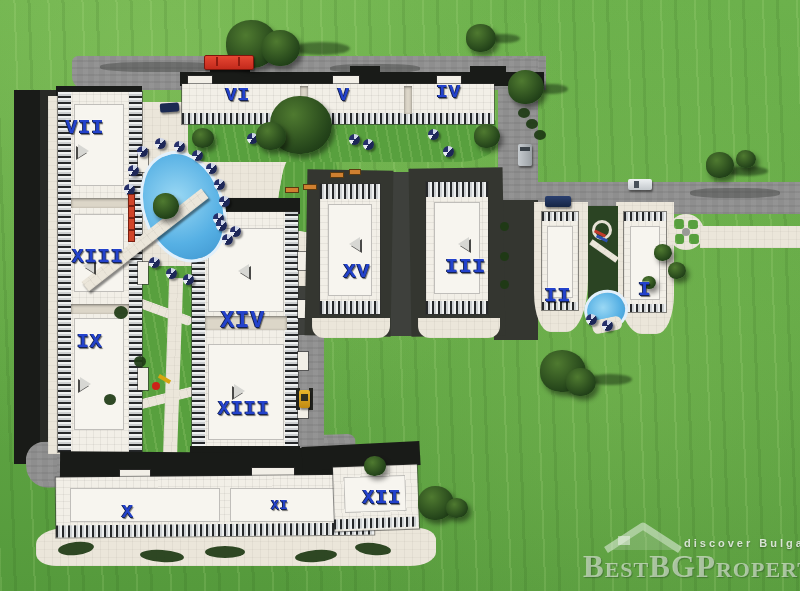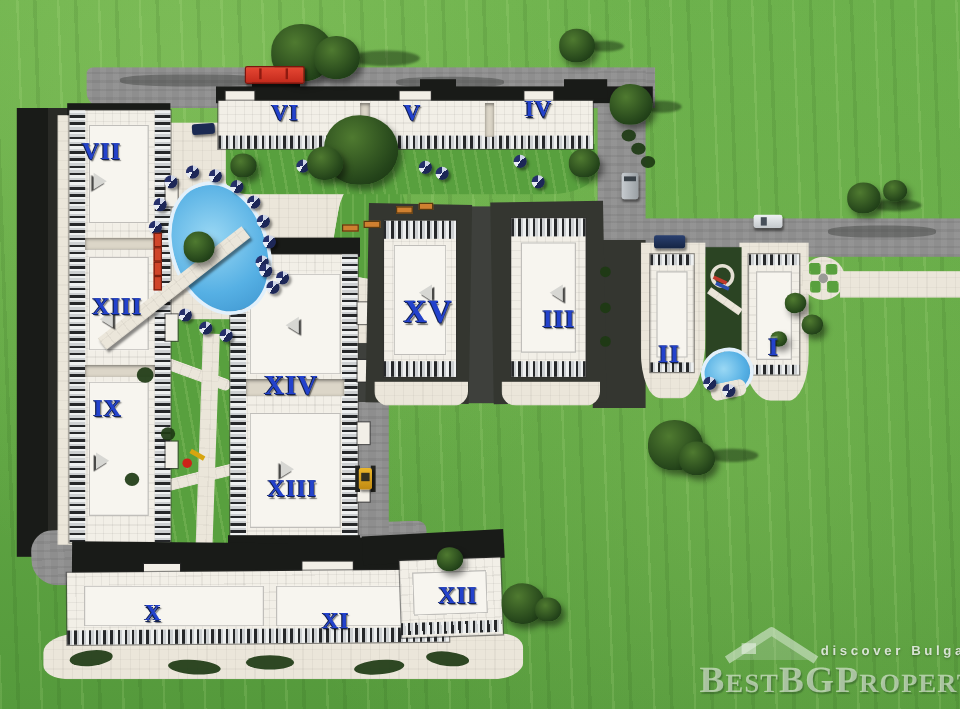--- a/index.html
+++ b/index.html
@@ -28,30 +28,30 @@
   .bush{position:absolute;border-radius:50%;background:#1d3a13;opacity:.92}
   .shd{position:absolute;background:rgba(8,18,6,.42);border-radius:50%;filter:blur(1px)}
   .umb{position:absolute;width:11px;height:11px;border-radius:50%;background:conic-gradient(from 210deg,#e7ebf4 0 55deg,#26306b 55deg 150deg,#cfd6e8 150deg 200deg,#1d2757 200deg 360deg);box-shadow:2px 2px 2px rgba(0,0,0,.4)}
   .pool{position:absolute;border:3px solid #e2f0fb;border-radius:50% 50% 48% 52%;background:radial-gradient(circle at 45% 40%,#9ad8f4,#56b0e4 60%,#3e95cf)}
   .bench{position:absolute;height:4px;background:#cf8030;border:1px solid #5a3a10}
   .lounge{position:absolute;width:5px;height:10px;background:#d0452a;border:1px solid #7a1f10}
   .car{position:absolute;border-radius:2px;box-shadow:1px 2px 2px rgba(0,0,0,.45)}
   .tri{position:absolute;width:0;height:0;border-top:7px solid transparent;border-bottom:7px solid transparent}
   .tr{border-left:11px solid #d7d7d3;filter:drop-shadow(-2px 2px 0 rgba(15,15,15,.75))}
   .tl{border-right:11px solid #d7d7d3;filter:drop-shadow(2px 2px 0 rgba(15,15,15,.75))}
-  .blabel{position:absolute;transform:translate(-50%,-50%);font-family:Liberation Serif, serif;font-weight:700;color:#2342cc;letter-spacing:1px;
+  .blabel{position:absolute;transform:translate(-50%,-50%);font-family:Liberation Mono, monospace;font-weight:700;color:#2342cc;letter-spacing:1px;
     text-shadow:-1px 0 0 #122052,0 1px 0 #122052,1px 2px 1px rgba(0,0,0,.55),0 -1px 0 rgba(255,255,255,.35);white-space:nowrap}
   .L1{left:645px;top:289px;font-size:21px}.L2{left:558px;top:295px;font-size:21px}
   .L3{left:466px;top:266px;font-size:21px}.L4{left:449px;top:92px;font-size:19px}
   .L5{left:344px;top:95px;font-size:19px}.L6{left:238px;top:95px;font-size:19px}
   .L7{left:85px;top:127px;font-size:20px}.L8{left:98px;top:256px;font-size:20px}
   .L9{left:90px;top:341px;font-size:20px}.L10{left:128px;top:512px;font-size:19px}
-  .L11{left:280px;top:518px;font-size:19px}.L12{left:382px;top:497px;font-size:20px}
+  .L11{left:280px;top:505px;font-size:13px}.L12{left:382px;top:497px;font-size:20px}
   .L13{left:244px;top:408px;font-size:20px}.L14{left:243px;top:321px;font-size:23px}
-  .L15{left:357px;top:260px;font-size:27px}
+  .L15{left:357px;top:271px;font-size:21px}
   .wm-tag{position:absolute;left:684px;top:537px;font-size:11px;font-weight:700;letter-spacing:3px;color:rgba(240,245,238,.85);text-shadow:0 1px 2px rgba(0,0,0,.35);white-space:nowrap}
   .wm-brand{position:absolute;left:583px;top:549px;font-family:"Liberation Serif",serif;font-weight:700;font-variant:small-caps;font-size:31px;letter-spacing:1px;color:rgba(230,238,228,.62);text-shadow:1px 1px 1px rgba(25,55,25,.35);white-space:nowrap}
 </style>
 </head>
 <body>
 
 <div id="scene">
 
   <div class="road" style="left:72px;top:56px;width:474px;height:34px;border-radius:6px 0 0 14px"></div>
   <div class="patch" style="left:100px;top:62px;width:120px;height:10px"></div>

